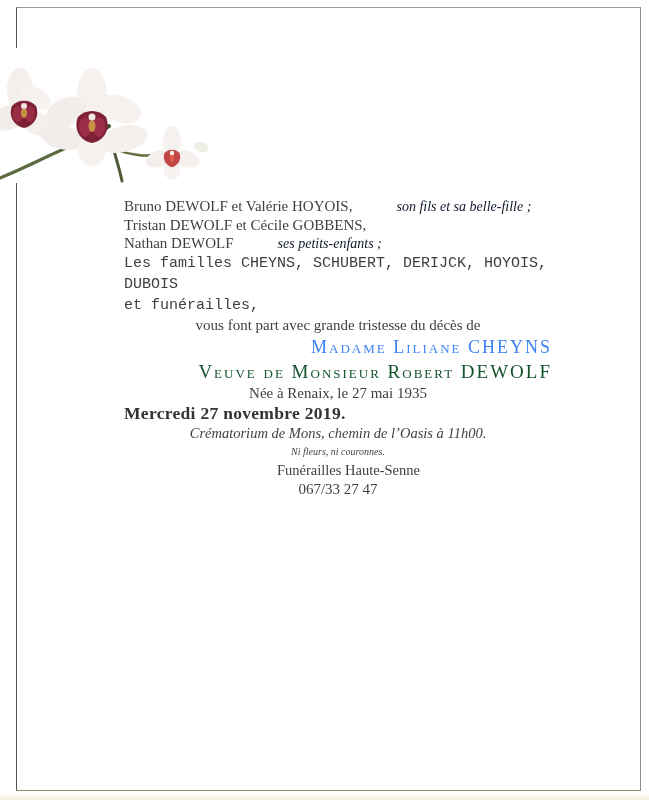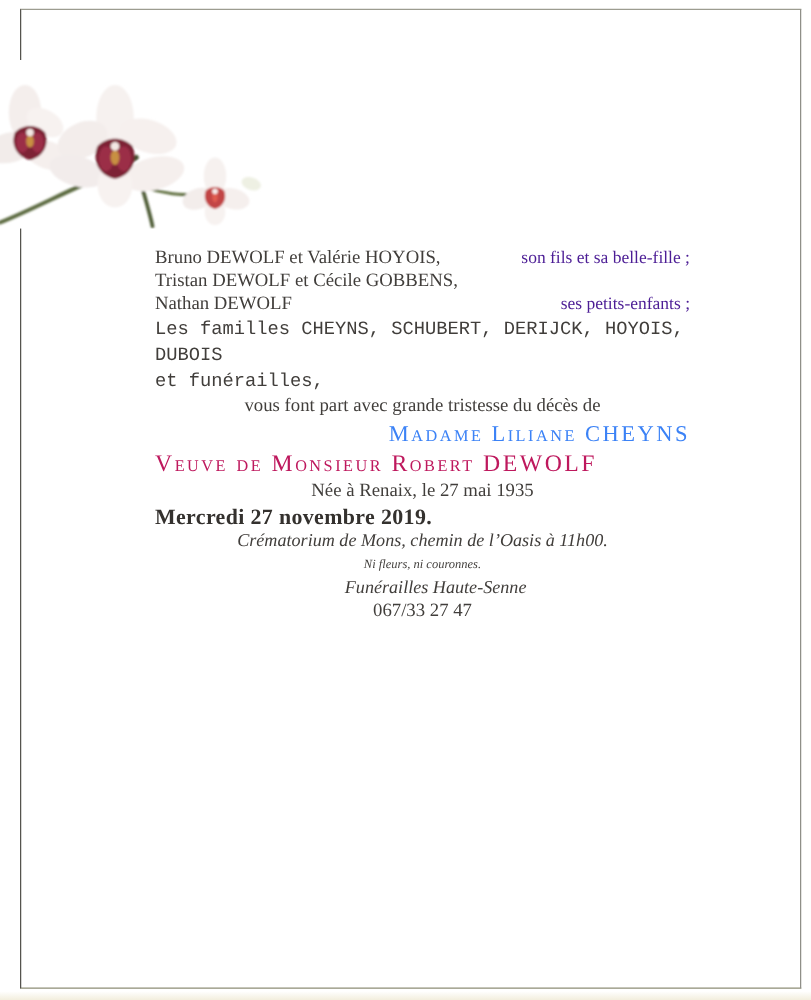--- a/index.html
+++ b/index.html
@@ -20,50 +20,50 @@
   .bottom-strip{
     position:absolute;left:0;right:0;bottom:0;height:7px;
     background:linear-gradient(#ffffff,#f2eedd);
   }
   .orchid{position:absolute;left:0;top:48px;}
   .content{
     position:absolute;left:124px;top:197px;width:428px;
     font-size:15px;line-height:18px;
   }
   .content p, .content h1, .content h2, .content div{margin:0;padding:0;}
-  .spread{display:flex;justify-content:space-between;align-items:baseline;}
+  .spread{display:flex;justify-content:flex-start;align-items:baseline;gap:44px;}
   .row1{margin-bottom:9px;}
-  .rel{font-size:14px;color:#4c1d95;}
+  .rel{font-style:italic;font-size:14px;color:#0f172a;}
   .fam{margin-top:14px;line-height:21px;font-family:Liberation Mono, monospace;}
   .announce{margin-top:13px;text-align:center;}
   .name{
     margin-top:7px;text-align:right;font-weight:400;
     font-size:18px;line-height:26px;letter-spacing:2px;
     font-variant:small-caps;color:#3b82f6;
   }
   .subtitle{
-    margin-top:2px;text-align:left;font-weight:400;
+    margin-top:2px;text-align:right;font-weight:400;
     font-size:19px;line-height:24px;letter-spacing:2px;
-    font-variant:small-caps;color:#be185d;
+    font-variant:small-caps;color:#14532d;
   }
   .dates{margin-top:22px;text-align:center;line-height:18px;}
   .funeral{margin-top:15px;text-align:center;line-height:18px;}
   .bigdate{
     margin-top:23px;text-align:left;font-weight:700;
     font-size:17.5px;line-height:22px;letter-spacing:.3px;color:#34312e;
   }
   .location{margin-top:17px;text-align:center;font-style:italic;font-size:14.5px;line-height:19px;}
   .tribute{
     margin-top:25px;margin-left:-32px;margin-right:-32px;
     text-align:center;font-style:italic;font-size:13px;line-height:19.5px;
     white-space:nowrap;
   }
   .noflowers{margin-top:24px;text-align:center;font-style:italic;font-size:10px;line-height:18px;}
   .home{margin-top:30px;text-align:center;line-height:19px;}
-  .home .hname{font-style:italic;font-size:14.5px;margin-left:21px;}
+  .home .hname{font-size:14.5px;margin-left:21px;}
   .home .hphone{font-style:normal;font-size:15px;}
 </style>
 </head>
 <body>
 
 <div class="frame"></div>
 <div class="bottom-strip"></div>
 
 <svg class="orchid" width="270" height="135" viewBox="0 0 270 135" xmlns="http://www.w3.org/2000/svg">
   <defs>

